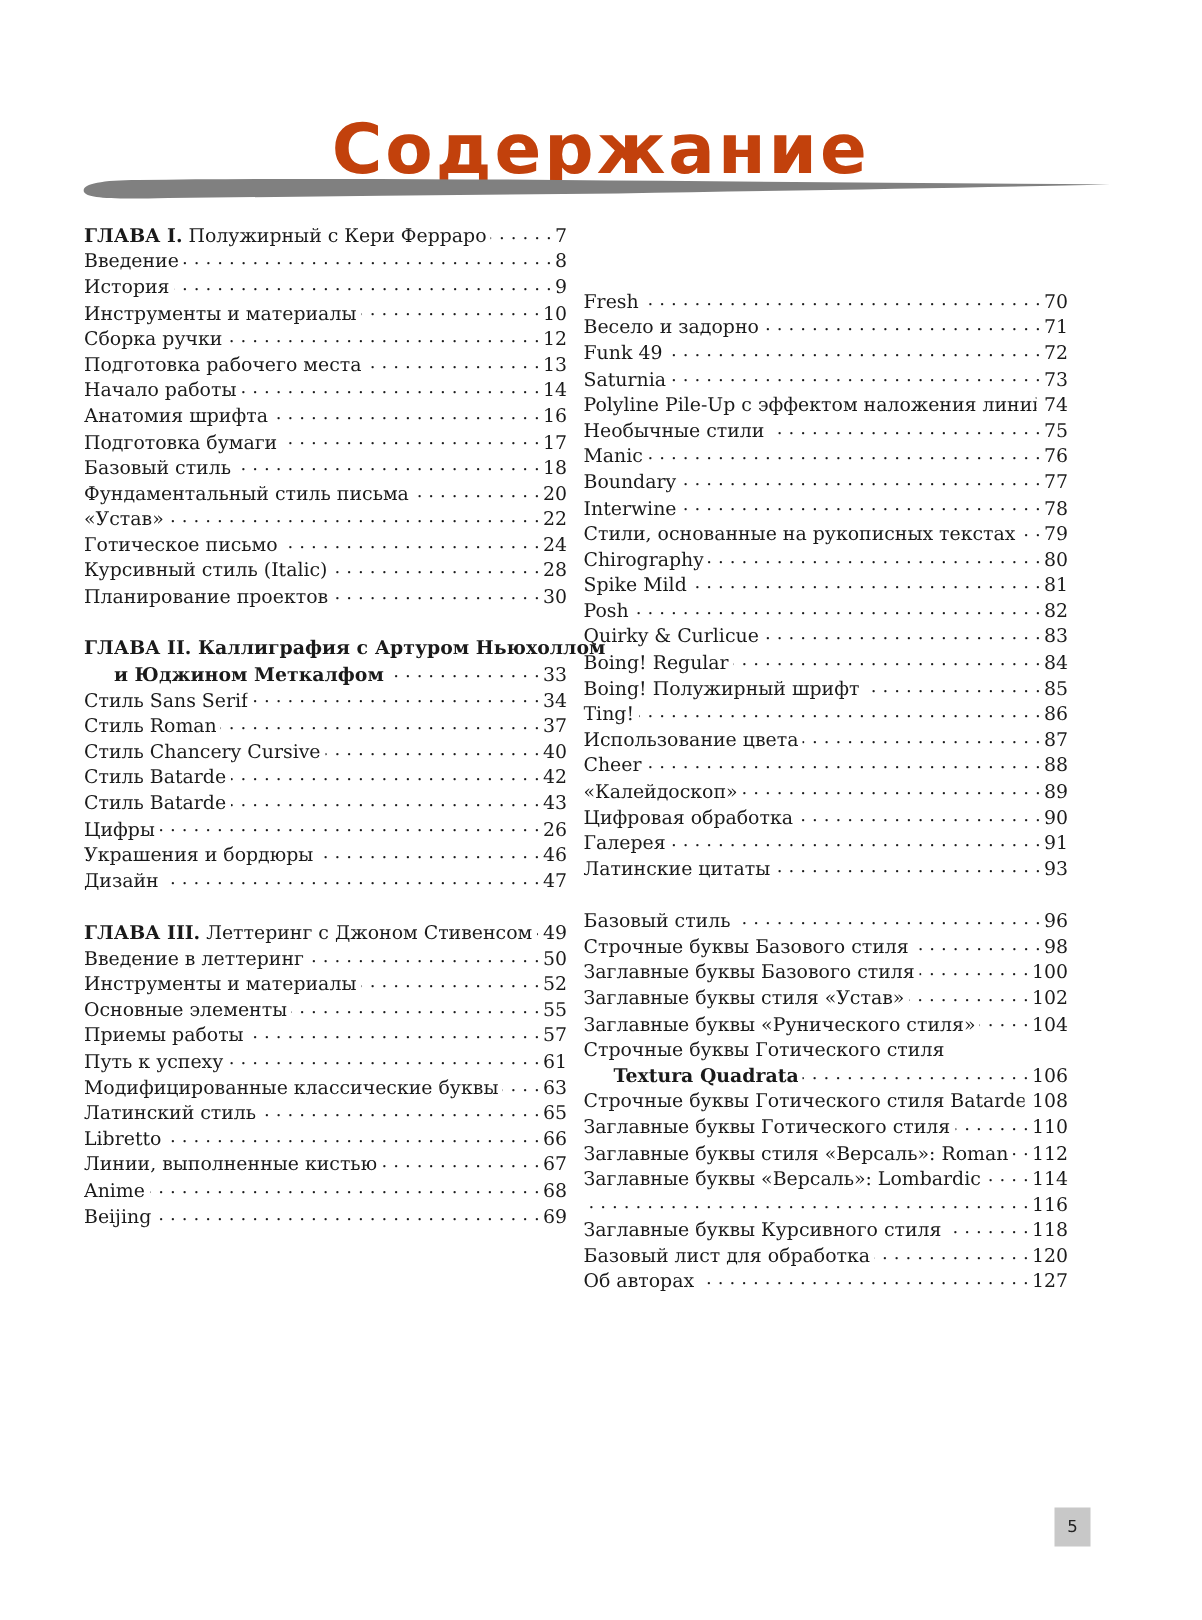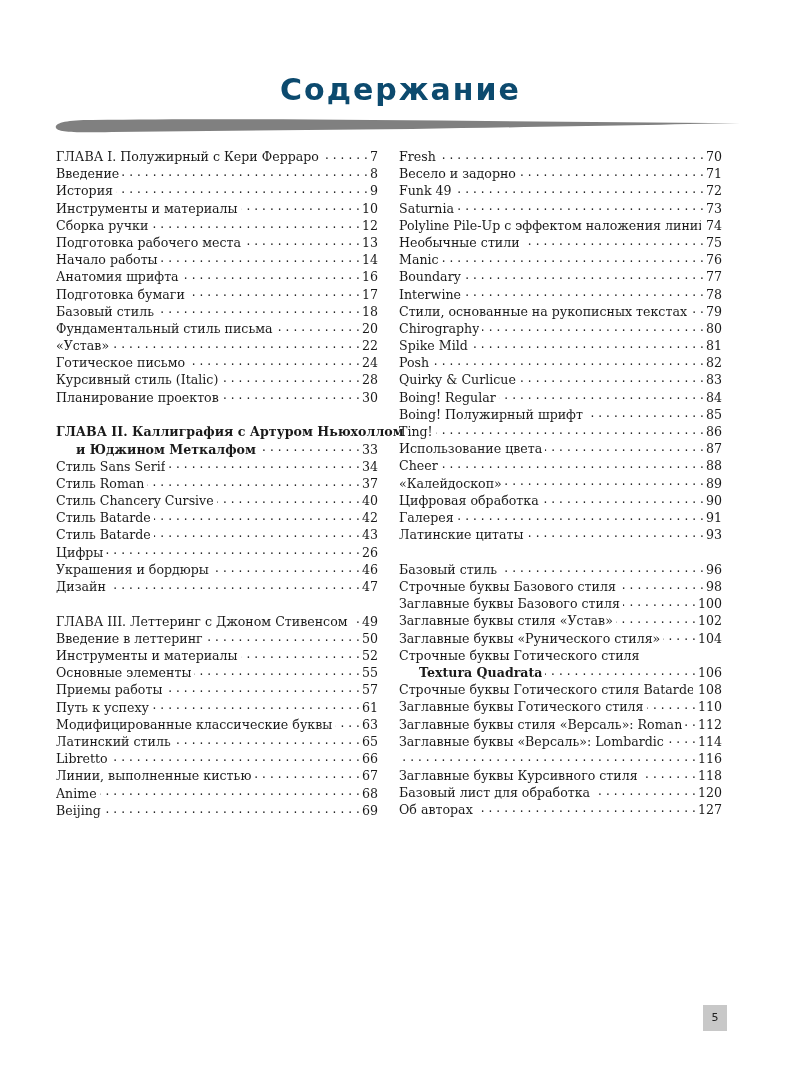--- a/index.html
+++ b/index.html
@@ -1,33 +1,33 @@
 <!DOCTYPE html>
 <html><head>
 <meta charset="utf-8">
 <style>
   html, body { margin:0; padding:0; background:#ffffff; }
   body { width:801px; height:1080px; position:relative; overflow:hidden;
          font-family:"DejaVu Serif", "Liberation Serif", serif; color:#1a1a1a; }
   .title { position:absolute; left:0; width:801px; top:72px; text-align:center;
-           font-family:"DejaVu Sans", sans-serif; font-weight:bold; font-size:30px;
-           letter-spacing:2px; color:#0c4a6e; margin:0; }
+           font-family:"DejaVu Sans", sans-serif; font-weight:bold; font-size:46px;
+           letter-spacing:2px; color:#c2410c; margin:0; }
   .rule { position:absolute; left:52px; top:114px; width:690px; height:26px; }
   .col { position:absolute; top:148px; }
   .col.left { left:56px; width:322px; }
-  .col.right { left:399px; width:323px; }
+  .col.right { left:389px; width:323px;margin-top:44px; }
   .entry { display:flex; align-items:baseline; font-size:12.6px; line-height:17.2px; height:17.2px;
            white-space:nowrap; }
   .entry .lbl { flex:0 1 auto; overflow:hidden; }
   .entry .dots { flex:1 1 auto; overflow:hidden; position:relative; height:10px; margin:0 2px 0 3px; }
   .entry .dots::after { content:". . . . . . . . . . . . . . . . . . . . . . . . . . . . . . . . . . . . . . . . . . . . . . . . . . . . . . . . . . . . . . . . . . . . . . . . . . . . . . . . . . . . . . . . . . . . . . . . . . . . . . . . . . . . . . . . . . . . . . . . . . . . . . . . . . . . . . . . . . . . . . . . . . . . . . . . . . . . . . . . . . . . . . . . . . . . . . . . . . . . . . . . . . . . . . . . . . . . . . . . . . . . . . . . . . . . . . . . . . . . . . . . . . . . . . . . . . . . . . . . . . . . . . . . . . . . . . . . . . . . . . . . . . . . . . . . . . . . . . . . . . . . . . . . . . . . . . . . . . . . . . . . . . . . . . . . . . . . . . . . . . . . . . . . . . . . . . . . . . . . . . . . . . . . . . . . . . . . . . . . . . . . . . . . . . . . . . . . . . . . . . . . . . . . . . . . . . . . . . . . . . . .";
                         position:absolute; right:0; bottom:-3px; letter-spacing:0.1px; font-size:12px; }
   .entry .pg { flex:0 0 auto; text-align:right; }
   .entry.chapter .lbl { font-weight:normal; }
-  .entry.chapter .lbl .chap { font-weight:normal; font-family:"DejaVu Serif", serif; }
+  .entry.chapter .lbl .chap { font-weight:bold; font-family:"DejaVu Serif", serif; }
   .entry.cont .lbl { padding-left:20px;font-weight:bold; }
   .gap { height:17.5px; }
   .noleader { display:block; font-size:12.6px; line-height:17.2px; height:17.2px; white-space:nowrap; }
   .pagebox { position:absolute; left:703px; top:1005px; width:24px; height:26px; background:#c8c8c8;
              font-family:"DejaVu Sans", sans-serif; font-size:11px; text-align:center; line-height:26px; color:#222; }
 </style>
 </head>
 <body>
 
 <h1 class="title">Содержание</h1>

